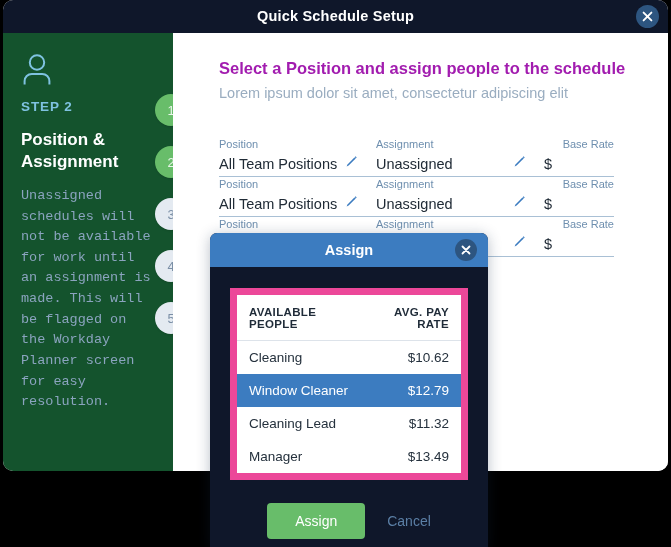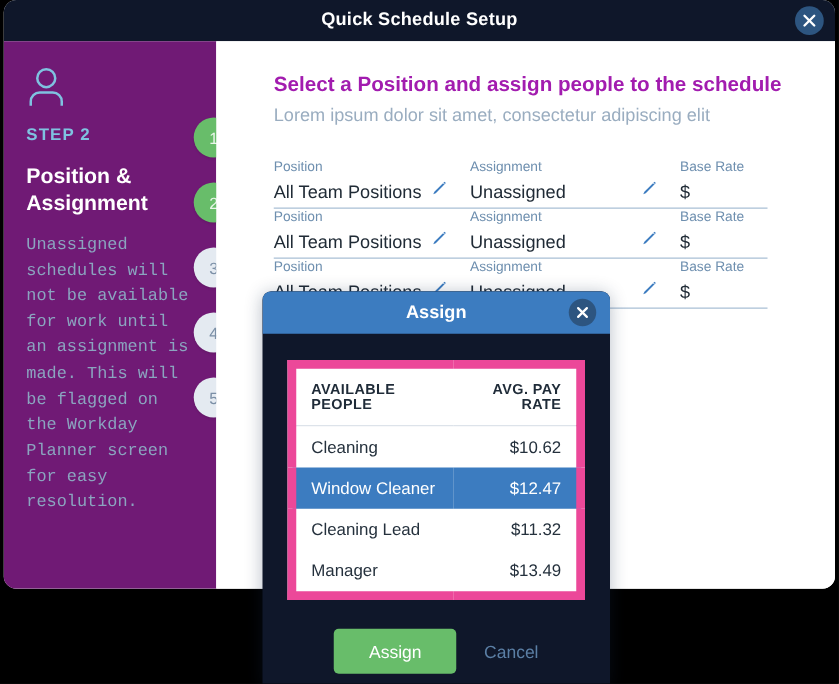--- a/index.html
+++ b/index.html
@@ -67,21 +67,21 @@
   }
   .window-close svg { display: block; }
 
   
   .sidebar {
     position: absolute;
     left: 0;
     top: 33px;
     width: 170px;
     height: 438px;
-    background: #701a75;
+    background: #14532d;
     padding: 20px 18px 0 18px;
   }
 
   .person-icon { margin-bottom: 8px; }
 
   .step-label {
     color: #7fc2e0;
     font-size: 13.5px;
     font-weight: bold;
     letter-spacing: 0.9px;
@@ -142,32 +142,32 @@
   .content-title {
     color: #a21caf;
     font-size: 16.5px;
     font-weight: bold;
     margin-bottom: 7px;
   }
 
   .content-sub {
     color: #9aadc0;
     font-size: 14.5px;
-    margin-bottom: 26px;
+    margin-bottom: 36px;
   }
 
   .form-row {
     display: flex;
     gap: 0;
   }
 
   .field { position: relative; }
   .field.position   { width: 157px; }
   .field.assignment { width: 168px; }
-  .field.baserate   { width: 70px; }
+  .field.baserate   { width: 70px; text-align: right; }
 
   .field-label {
     color: #6e8faf;
     font-size: 11px;
     margin-bottom: 2px;
     line-height: 14px;
   }
 
   .field-valrow {
     display: flex;
@@ -453,21 +453,21 @@
             <th class="right">AVG. PAY RATE</th>
           </tr>
         </thead>
         <tbody>
           <tr class="row">
             <td>Cleaning</td>
             <td class="rate">$10.62</td>
           </tr>
           <tr class="row selected">
             <td>Window Cleaner</td>
-            <td class="rate">$12.47</td>
+            <td class="rate">$12.79</td>
           </tr>
           <tr class="row">
             <td>Cleaning Lead</td>
             <td class="rate">$11.32</td>
           </tr>
           <tr class="row">
             <td>Manager</td>
             <td class="rate">$13.49</td>
           </tr>
         </tbody>

